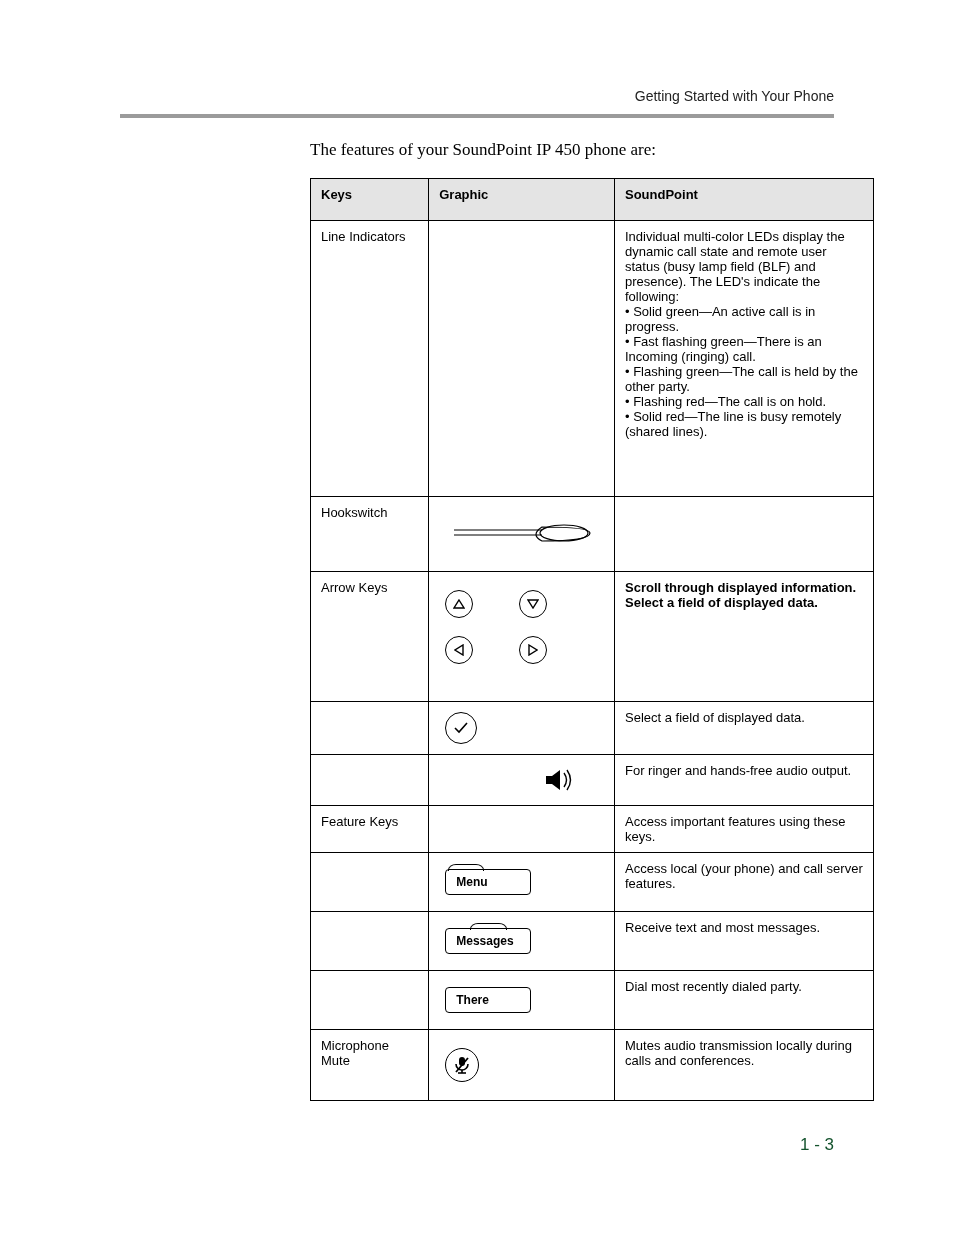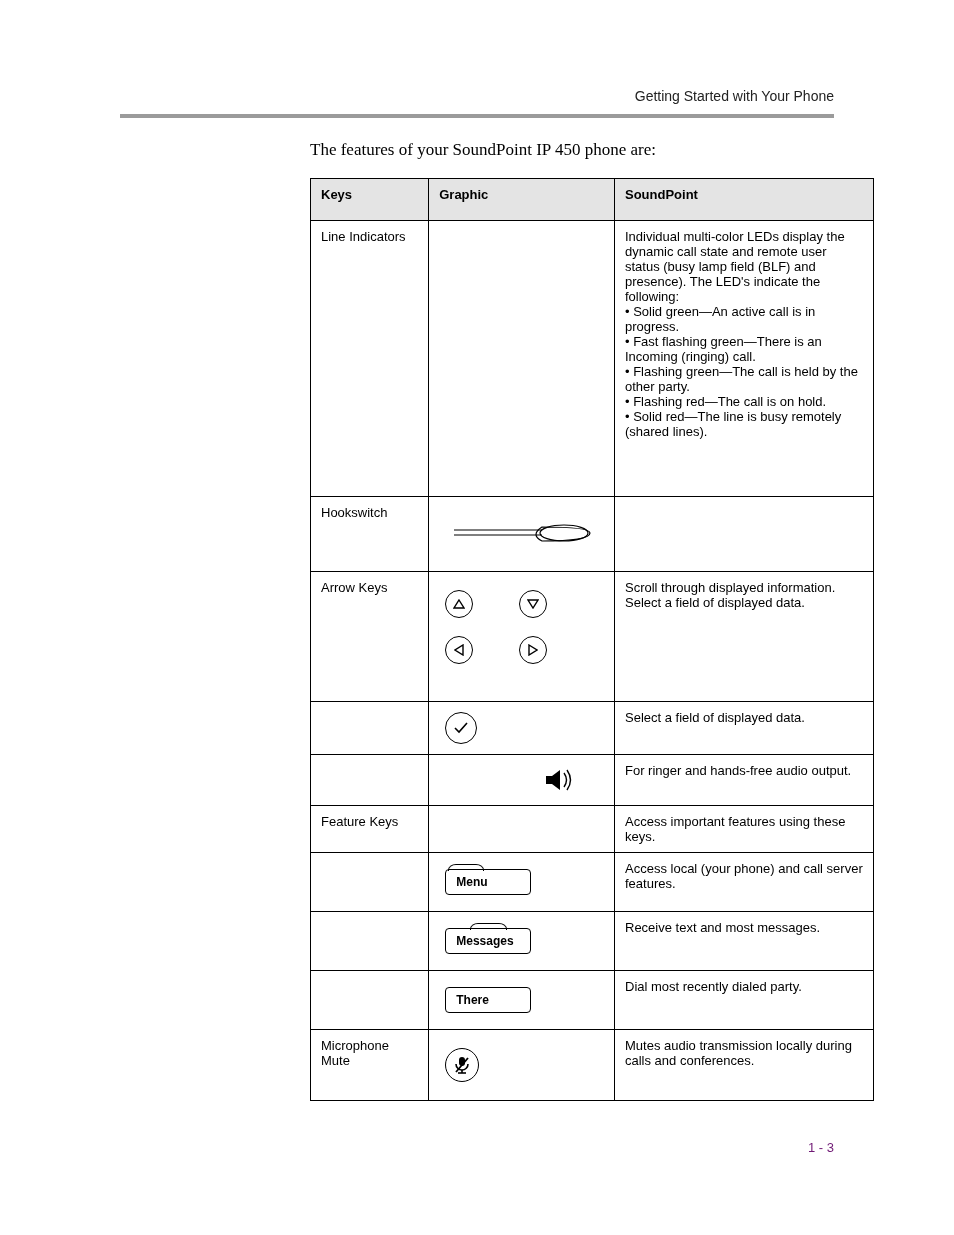--- a/index.html
+++ b/index.html
@@ -60,22 +60,22 @@
   .col-desc { width: 46%; }
   td.graphic-cell {
     text-align: left;
     border-radius: 14px;
   }
   .page-number {
     position: absolute;
     right: 120px;
     bottom: 80px;
     font-family: "Futura", "Trebuchet MS", Arial, sans-serif;
-    font-size: 13px;
-    color: #701a75;
+    font-size: 17px;
+    color: #14532d;
   }
   
   .hookswitch-svg { margin: 18px auto; display: block; }
   
   .arrow-grid {
     display: grid;
     grid-template-columns: 30px 30px;
     grid-gap: 18px 44px;
     margin: 10px 0 6px 6px;
   }
@@ -200,21 +200,21 @@
                   <polygon points="9,1 9,11 1,6" fill="none" stroke="#000" stroke-width="1.4"></polygon>
                 </svg>
             </div>
             <div class="open-arrow">
               <svg width="10" height="12" viewBox="0 0 10 12">
                   <polygon points="1,1 9,6 1,11" fill="none" stroke="#000" stroke-width="1.4"></polygon>
                 </svg>
             </div>
           </div>
         </td>
-        <td style="white-space:pre-line;">Scroll through displayed information.
+        <td style="white-space:pre-line;font-weight:bold;">Scroll through displayed information.
 Select a field of displayed data.</td>
       </tr>
 
       <tr class="tall-48">
         <td></td>
         <td class="graphic-cell">
           <div class="check-btn">
             <svg width="16" height="14" viewBox="0 0 16 14">
                 <polyline points="2,7 6,11 14,2" fill="none" stroke="#000" stroke-width="1.6"></polyline>
               </svg>

